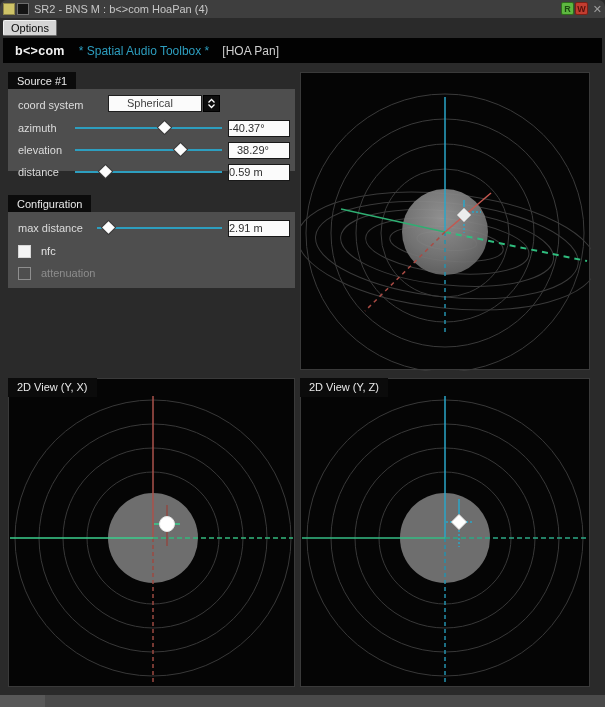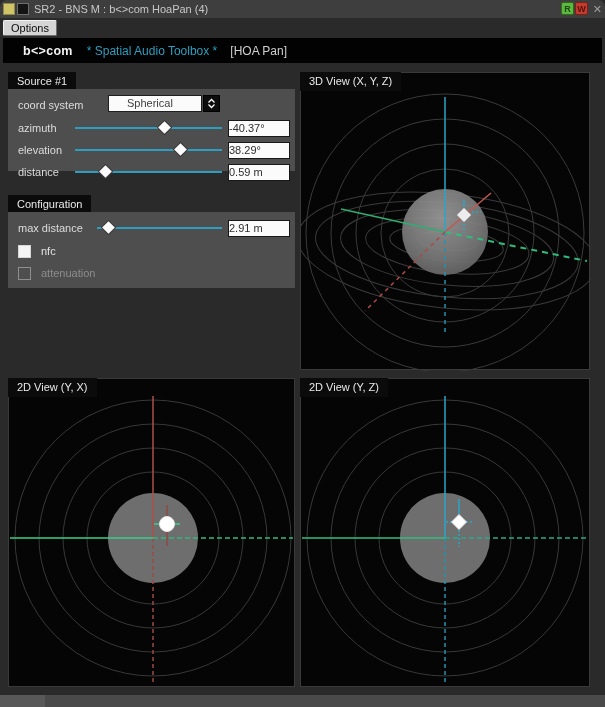--- a/index.html
+++ b/index.html
@@ -18,21 +18,21 @@
   .close-x{position:absolute;right:3px;top:0;line-height:18px;font-size:11px;color:#9f9f9f;}
 
   
   .optionsbar{position:absolute;left:0;top:18px;width:605px;height:20px;background:#2a2a2a;}
   .options-btn{position:absolute;left:3px;top:2px;height:16px;padding:0 7px;background:#d5d5d5;color:#0a0a0a;
     font-size:11px;line-height:14px;border:1px solid #9a9a9a;border-top-color:#f1f1f1;border-left-color:#f1f1f1;
     border-right-color:#6d6d6d;border-bottom-color:#6d6d6d;border-radius:2px;}
 
   
   .header{position:absolute;left:3px;top:38px;width:599px;height:25px;background:#020202;display:flex;align-items:center;}
-  .logo{margin-left:20px;font-size:12.5px;font-weight:bold;color:#f2f2f2;letter-spacing:.3px;}
+  .logo{margin-left:12px;font-size:12.5px;font-weight:bold;color:#f2f2f2;letter-spacing:.3px;}
   .app-title{margin-left:14px;font-size:12px;color:#2d9ebf;}
   .preset{margin-left:13px;font-size:12px;color:#cfcfcf;}
 
   
   .tab{position:absolute;background:#0b0b0b;color:#e9e9e9;font-size:11px;padding:3px 9px 4px 9px;white-space:nowrap;}
   .gray-body{position:absolute;background:#4e4e4e;}
   .flabel{position:absolute;left:10px;font-size:11px;color:#dcdcdc;white-space:nowrap;}
 
   
   .dd-field{position:absolute;left:100px;top:6px;width:94px;height:17px;background:#fbfbfb;border:1px solid #1f1f1f;
@@ -100,21 +100,21 @@
     <div class="flabel" style="top:33px;">azimuth</div>
     <div class="track" style="left:67px;top:38px;width:147px;">
       <div class="handle" style="left: calc(61% - 4.5px);"></div>
     </div>
     <div class="valbox" style="top:31px;">-40.37°</div>
 
     <div class="flabel" style="top:55px;">elevation</div>
     <div class="track" style="left:67px;top:60px;width:147px;">
       <div class="handle" style="left: calc(72% - 4.5px);"></div>
     </div>
-    <div class="valbox" style="top:53px;">38.29°</div>
+    <div class="valbox" style="top:53px;padding-left:8px;">38.29°</div>
 
     <div class="flabel" style="top:77px;">distance</div>
     <div class="track" style="left:67px;top:82px;width:147px;">
       <div class="handle" style="left: calc(21% - 4.5px);"></div>
     </div>
     <div class="valbox" style="top:75px;">0.59 m</div>
   </div>
 
   <div class="tab" style="left:8px;top:195px;">Configuration</div>
   <div class="gray-body" style="left:8px;top:212px;width:287px;height:76px;">
@@ -169,21 +169,20 @@
         <line x1="144" y1="159" x2="64" y2="238" stroke="#a84b44" stroke-width="1.5" stroke-dasharray="4 4"></line>
       </g>
 
       <g>
         <line x1="163" y1="127" x2="163" y2="134" stroke="#2aa6c8" stroke-width="1.5"></line>
         <line x1="163" y1="151" x2="163" y2="160" stroke="#2aa6c8" stroke-width="1.5" stroke-dasharray="2 2"></line>
         <line x1="171" y1="139" x2="180" y2="139" stroke="#2aa6c8" stroke-width="1.5" stroke-dasharray="2 2"></line>
         <path d="M163 135 L170 142 L163 149 L156 142 Z" fill="#ececec" stroke="#bdbdbd" stroke-width="1"></path>
       </g>
     </svg>
-    <div class="tab">3D View (X, Y, Z)</div>
   </div>
 
   <div class="view" style="left:8px;top:378px;width:287px;height:309px;">
     <svg width="285" height="307" viewBox="0 0 285 307">
       <g stroke="#383838" fill="none" stroke-width="1">
         <circle cx="144" cy="159" r="66"></circle>
         <circle cx="144" cy="159" r="90"></circle>
         <circle cx="144" cy="159" r="114"></circle>
         <circle cx="144" cy="159" r="138"></circle>
       </g>

